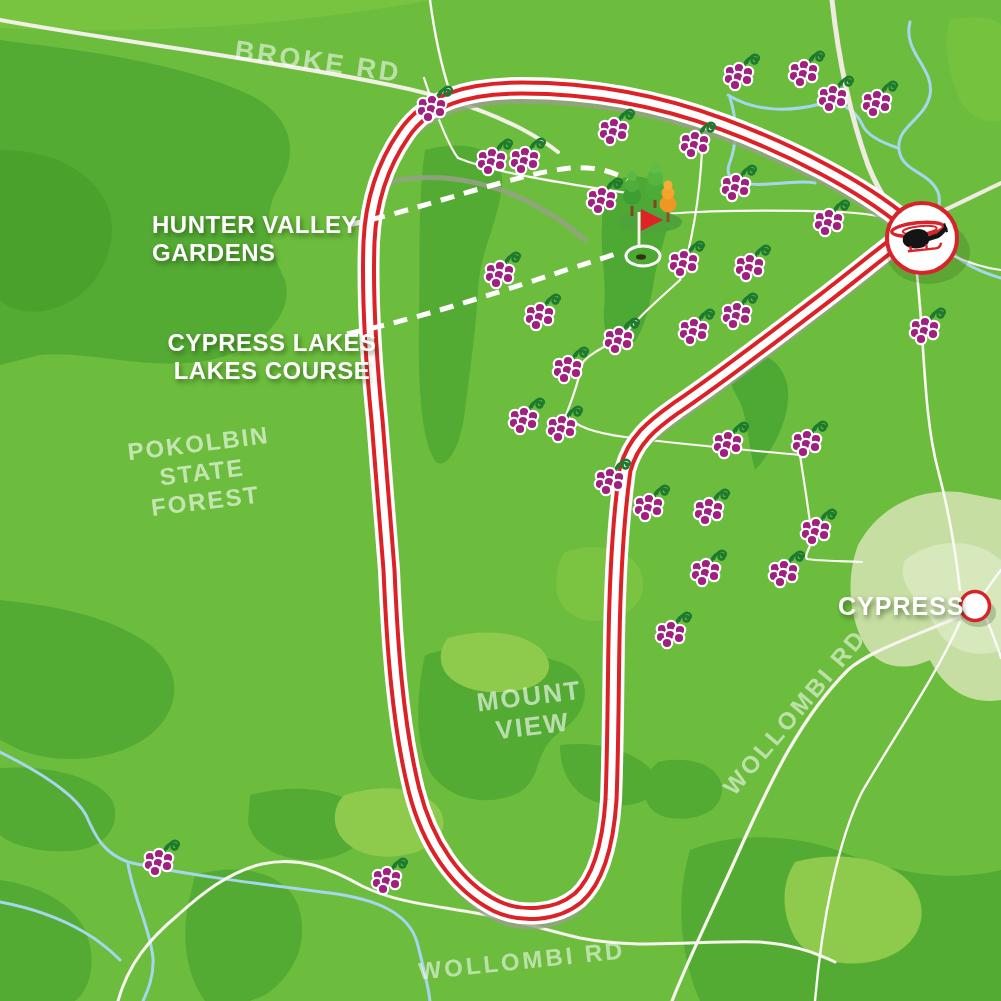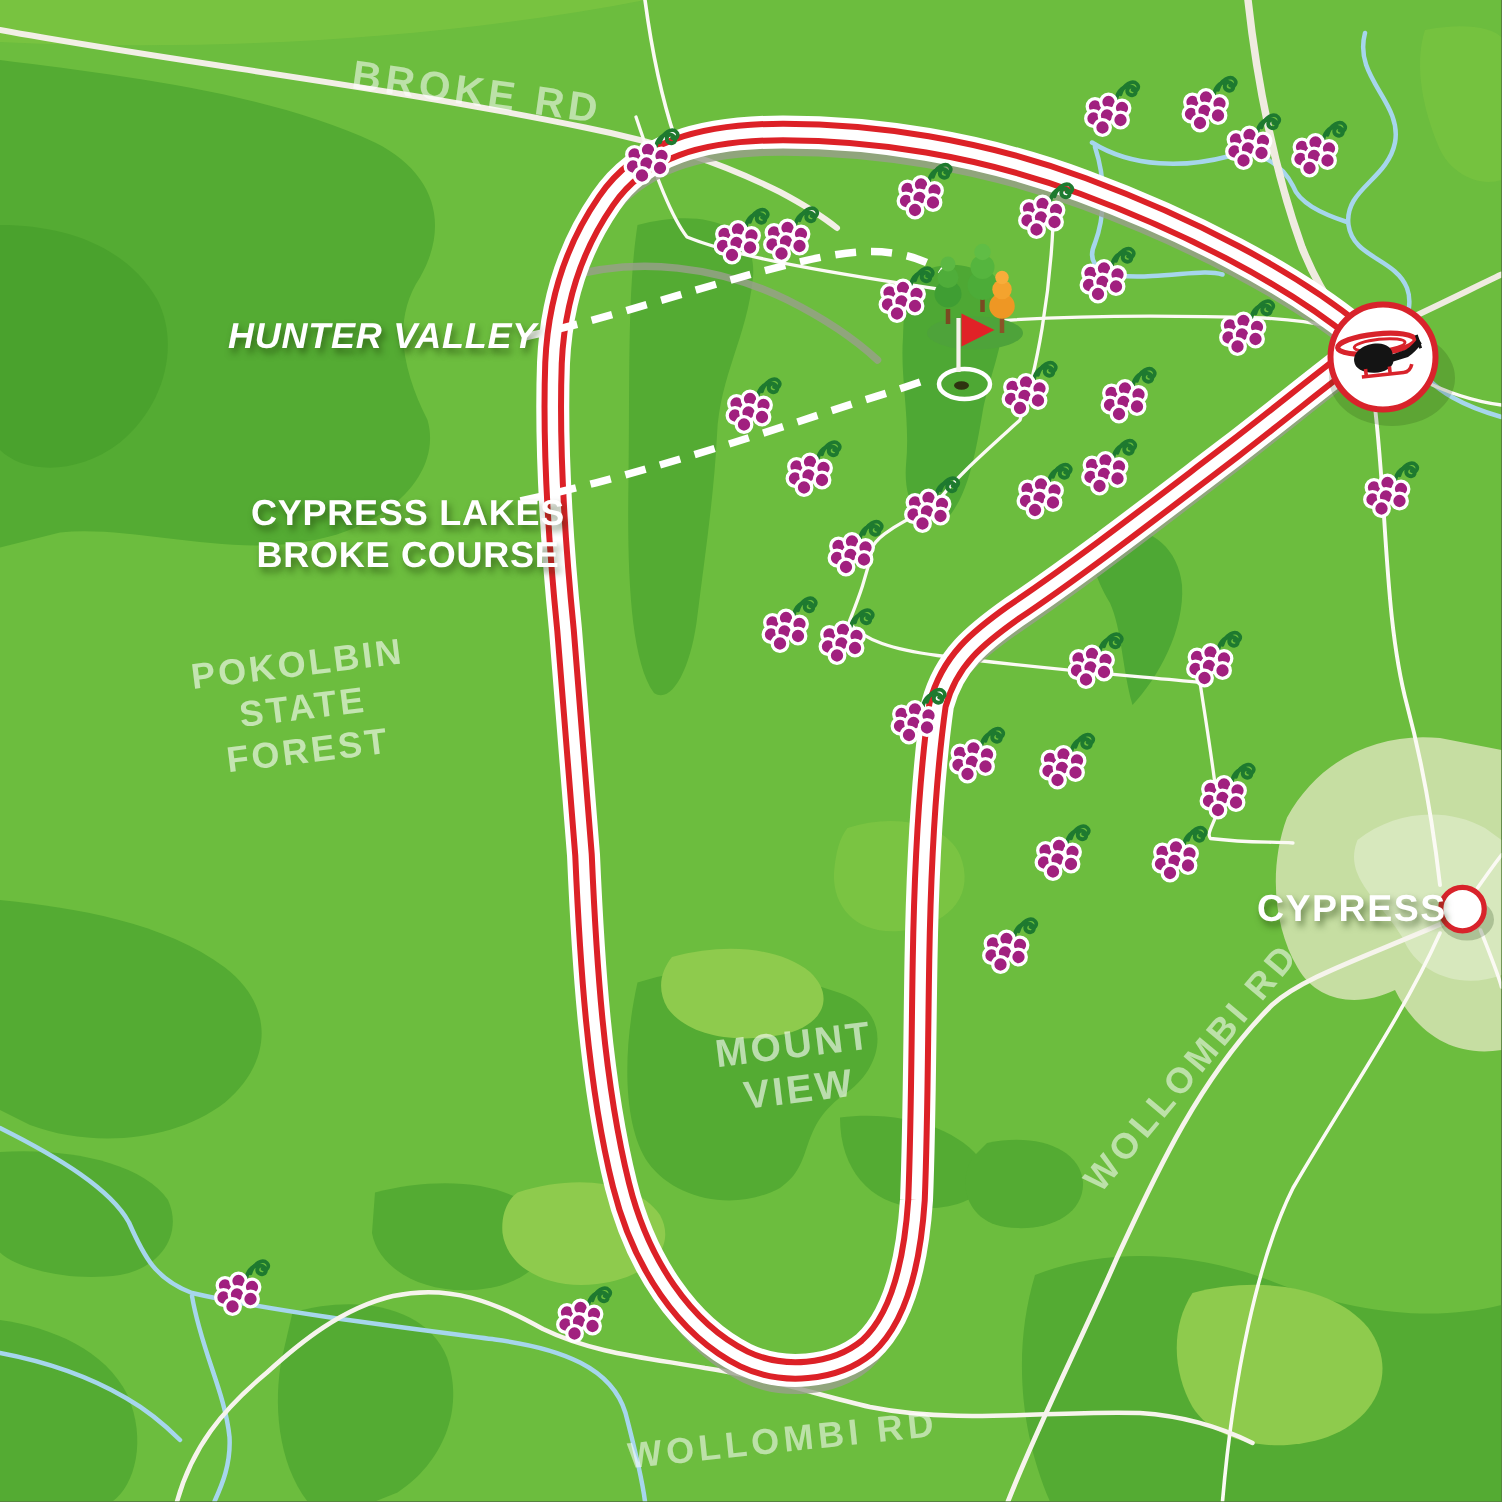--- a/index.html
+++ b/index.html
@@ -5,21 +5,21 @@
   html,body{margin:0;padding:0;background:#444;}
   #stage{position:relative;width:1001px;height:1001px;overflow:hidden;
          font-family:"Liberation Sans",sans-serif;background:#6CBD3E;}
   #map-svg{position:absolute;left:0;top:0;}
   .map-label{position:absolute;font-weight:bold;white-space:nowrap;}
   .map-label span{display:block;}
   .road-label{color:rgba(255,255,255,0.55);letter-spacing:3px;}
   .area-label{color:rgba(255,255,255,0.60);letter-spacing:2px;text-align:center;}
   .poi-label{color:#ffffff;text-shadow:2px 3px 5px rgba(25,55,5,0.55);letter-spacing:0.5px;}
   #lbl-broke{left:318px;top:62px;font-size:27px;transform:translate(-50%,-50%) rotate(8deg);}
-  #lbl-hunter{left:152px;top:211px;font-size:24px;line-height:28px;text-align:left;font-style:italic;}
+  #lbl-hunter{left:152px;top:211px;font-size:24px;line-height:28px;text-align:left;}
   #lbl-cypress{left:251px;top:329px;font-size:24px;line-height:28px;text-align:center;transform:translateX(-50%);margin-left:21px;}
   #lbl-pokolbin{left:202px;top:472px;font-size:24px;line-height:29px;transform:translate(-50%,-50%) rotate(-7deg);}
   #lbl-mountview{left:531px;top:711px;font-size:26px;line-height:30px;transform:translate(-50%,-50%) rotate(-7deg);}
   #lbl-cessnock{left:838px;top:592px;font-size:25px;letter-spacing:1px;}
   #lbl-wollombi-right{left:795px;top:712px;font-size:24px;transform:translate(-50%,-50%) rotate(-50deg);}
   #lbl-wollombi-bottom{left:522px;top:961px;font-size:24px;transform:translate(-50%,-50%) rotate(-6deg);}
 </style>
 </head>
 <body>
 
@@ -200,25 +200,26 @@
       <line x1="26" y1="-16" x2="28" y2="-7" stroke="#141414" stroke-width="2"></line>
       <path d="M-13,8 L15,8 M-10,3 L-10,8 M6,3 L6,8 M15,8 C18,8 20,6 21,3" fill="none" stroke="#D8232B" stroke-width="2.4"></path>
     </g>
   </g>
 </svg>
 
 <div class="map-label road-label" id="lbl-broke">BROKE RD</div>
 
 <div class="map-label poi-label" id="lbl-hunter">
   <span>HUNTER VALLEY</span>
+  <span>GARDENS</span>
 </div>
 
 <div class="map-label poi-label" id="lbl-cypress" style="text-align:center;">
   <span>CYPRESS LAKES</span>
-  <span>BROKE COURSE</span>
+  <span>LAKES COURSE</span>
 </div>
 
 <div class="map-label area-label" id="lbl-pokolbin">
   <span>POKOLBIN</span>
   <span>STATE</span>
   <span>FOREST</span>
 </div>
 
 <div class="map-label area-label" id="lbl-mountview">
   <span>MOUNT</span>

